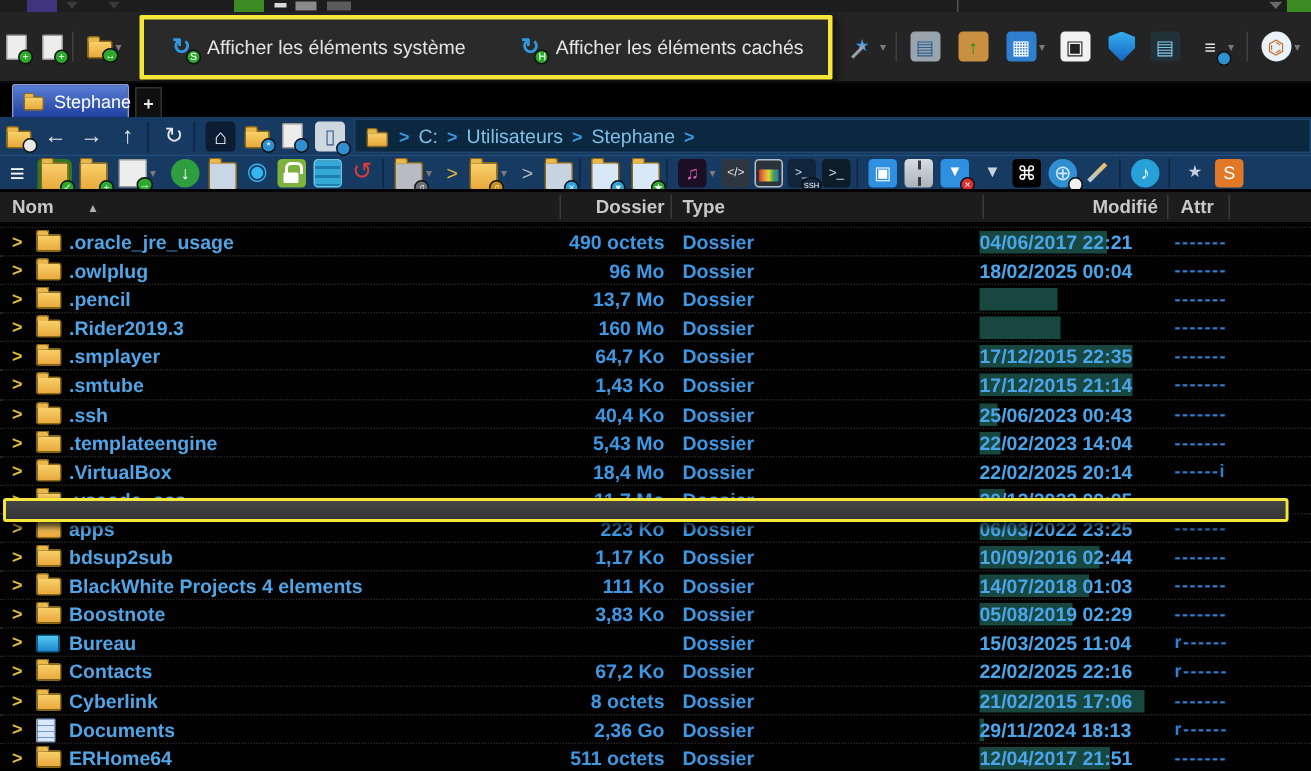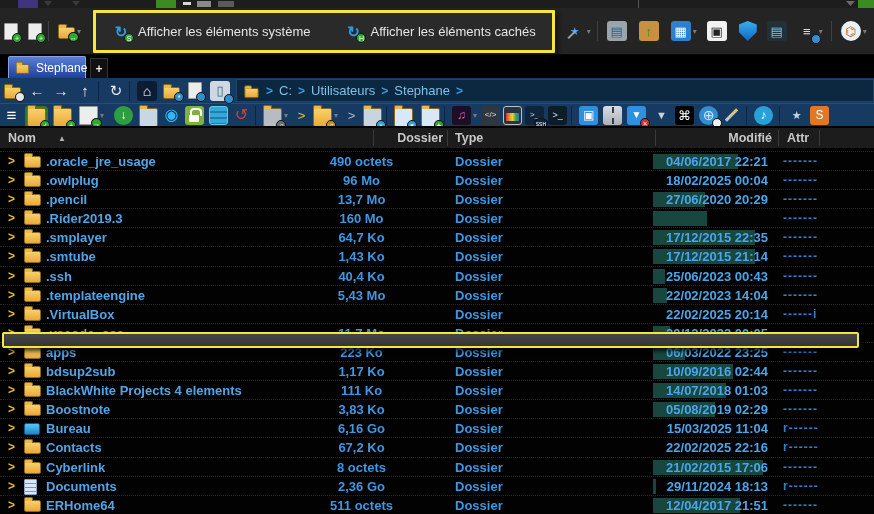--- a/index.html
+++ b/index.html
@@ -98,23 +98,23 @@
 
   
   #rows { position:absolute; top:151px; left:0; right:0; bottom:0; background:#020202;
     overflow:hidden; }
   .row { position:relative; height:19.1px; border-top:1px dotted #242424; font-weight:bold;
     font-size:13px; }
   .row span { position:absolute; line-height:19px; white-space:nowrap; }
   .c-chev { left:8px; color:#e2bd3a; font-size:12px; }
   .c-ico  { left:24px; }
   .c-name { left:46px; color:#51a5e6; }
-  .c-size { left:280px; width:163px; text-align:center; color:#3e97e2; }
+  .c-size { left:280px; width:163px; text-align:right; color:#3e97e2; }
   .c-type { left:455px; color:#3e97e2; }
-  .c-date { left:653px; width:115px; text-align:right; color:#4aa5ea; z-index:1; }
+  .c-date { left:653px; width:115px; color:#4aa5ea; z-index:1; }
   .c-attr { left:783px; color:#2f7fd2; font-size:12px; letter-spacing:1px; }
   .agebar { position:absolute; left:653px; top:2px; height:15px; background:#17473e; z-index:0; }
 
   
   #drop-bar { position:absolute; left:2px; top:332px; width:857px; height:16px;
     background:linear-gradient(#454545,#353535); border:2px solid #f5e73a; border-radius:2px;
     box-shadow:3px 3px 4px rgba(0,0,0,.75); z-index:5; }
 </style>
 </head>
 <body>
@@ -415,21 +415,20 @@
       <span class="c-date">18/02/2025  00:04</span>
       <span class="c-attr">-------</span>
     </div>
     <div class="row">
       <span class="agebar" style="width: 52px;"></span>
       <span class="c-chev">&gt;</span>
       <span class="c-ico"><span class="ic fold"></span></span>
       <span class="c-name">.pencil</span>
       <span class="c-size">13,7 Mo</span>
       <span class="c-type">Dossier</span>
-      <span class="c-date">27/06/2020  20:29</span>
       <span class="c-attr">-------</span>
     </div>
     <div class="row">
       <span class="agebar" style="width: 54px;"></span>
       <span class="c-chev">&gt;</span>
       <span class="c-ico"><span class="ic fold"></span></span>
       <span class="c-name">.Rider2019.3</span>
       <span class="c-size">160 Mo</span>
       <span class="c-type">Dossier</span>
       <span class="c-attr">-------</span>
@@ -471,20 +470,21 @@
       <span class="c-name">.templateengine</span>
       <span class="c-size">5,43 Mo</span>
       <span class="c-type">Dossier</span>
       <span class="c-date">22/02/2023  14:04</span>
       <span class="c-attr">-------</span>
     </div>
     <div class="row">
       <span class="c-chev">&gt;</span>
       <span class="c-ico"><span class="ic fold"></span></span>
       <span class="c-name">.VirtualBox</span>
+      <span class="c-size">18,4 Mo</span>
       <span class="c-type">Dossier</span>
       <span class="c-date">22/02/2025  20:14</span>
       <span class="c-attr">------i</span>
     </div>
     <div class="row">
       <span class="agebar" style="width: 17px;"></span>
       <span class="c-chev">&gt;</span>
       <span class="c-ico"><span class="ic fold"></span></span>
       <span class="c-name">.vscode_oss</span>
       <span class="c-size">11,7 Mo</span>
@@ -531,21 +531,20 @@
       <span class="c-type">Dossier</span>
       <span class="c-date">05/08/2019  02:29</span>
       <span class="c-attr">-------</span>
     </div>
     <div class="row">
       <span class="c-chev">&gt;</span>
       <span class="c-ico">
         <span class="ic desk"></span>
       </span>
       <span class="c-name">Bureau</span>
-      <span class="c-size">6,16 Go</span>
       <span class="c-type">Dossier</span>
       <span class="c-date">15/03/2025  11:04</span>
       <span class="c-attr">r------</span>
     </div>
     <div class="row">
       <span class="c-chev">&gt;</span>
       <span class="c-ico"><span class="ic fold"></span></span>
       <span class="c-name">Contacts</span>
       <span class="c-size">67,2 Ko</span>
       <span class="c-type">Dossier</span>

